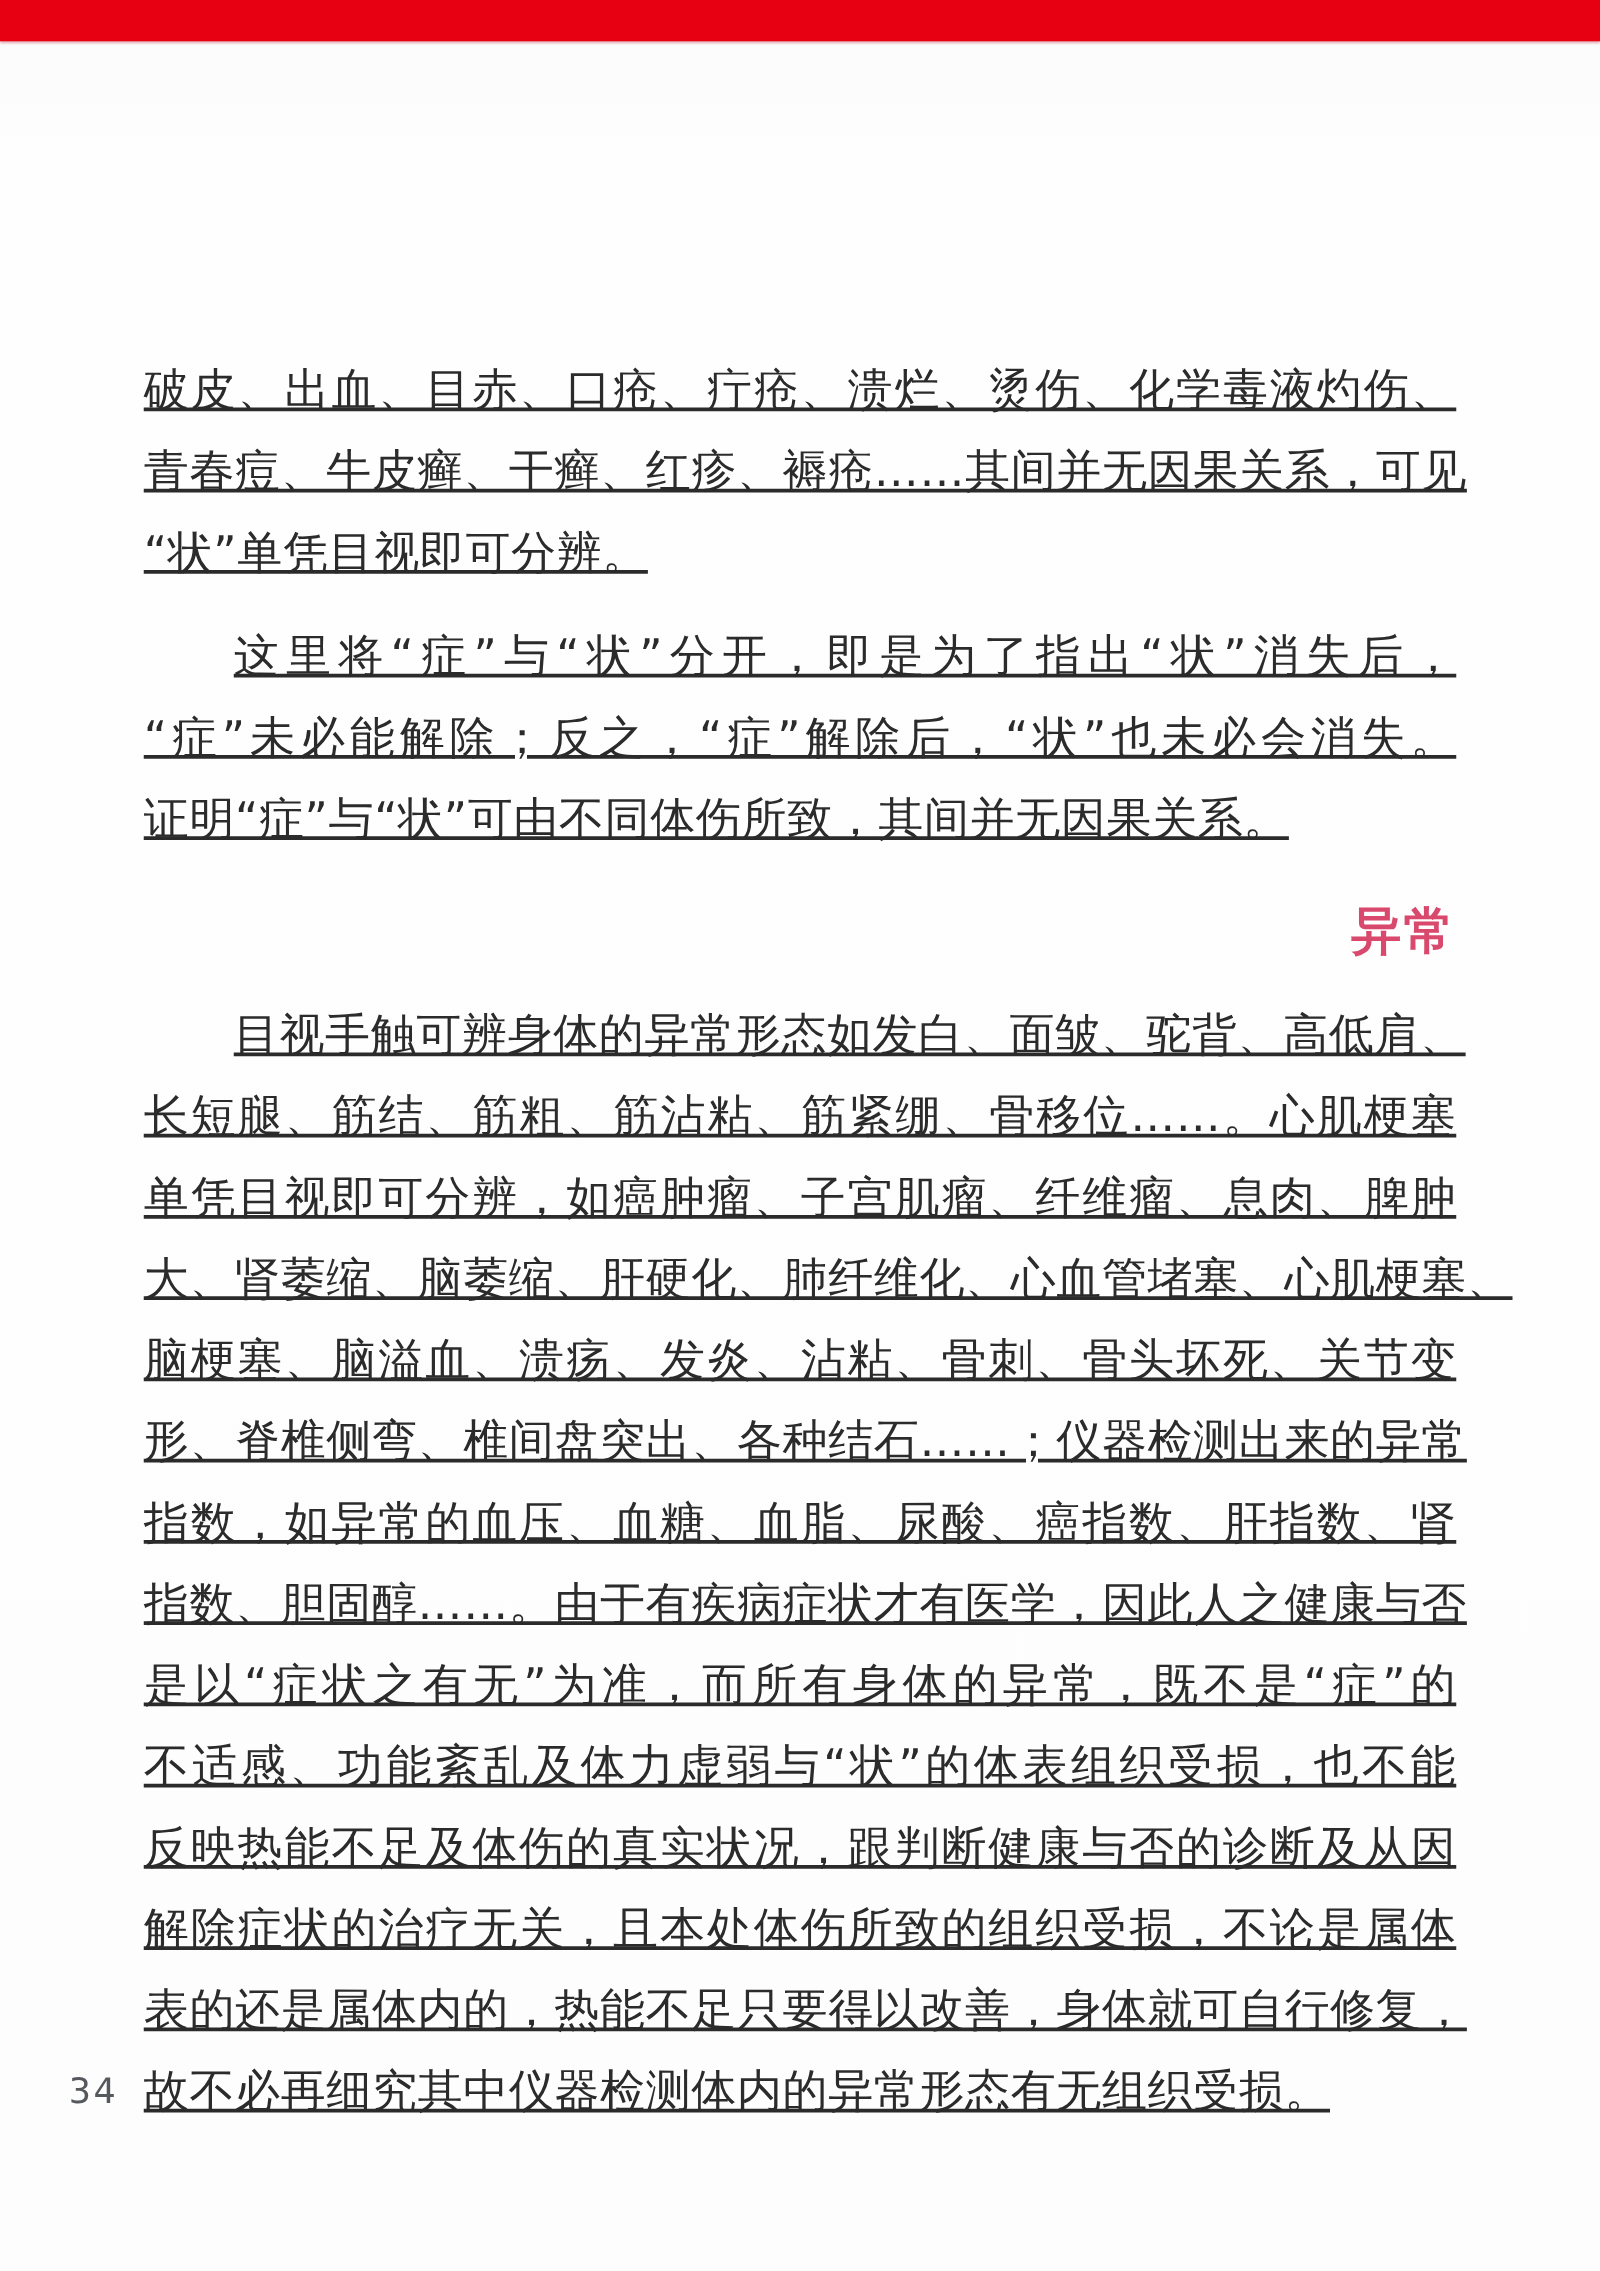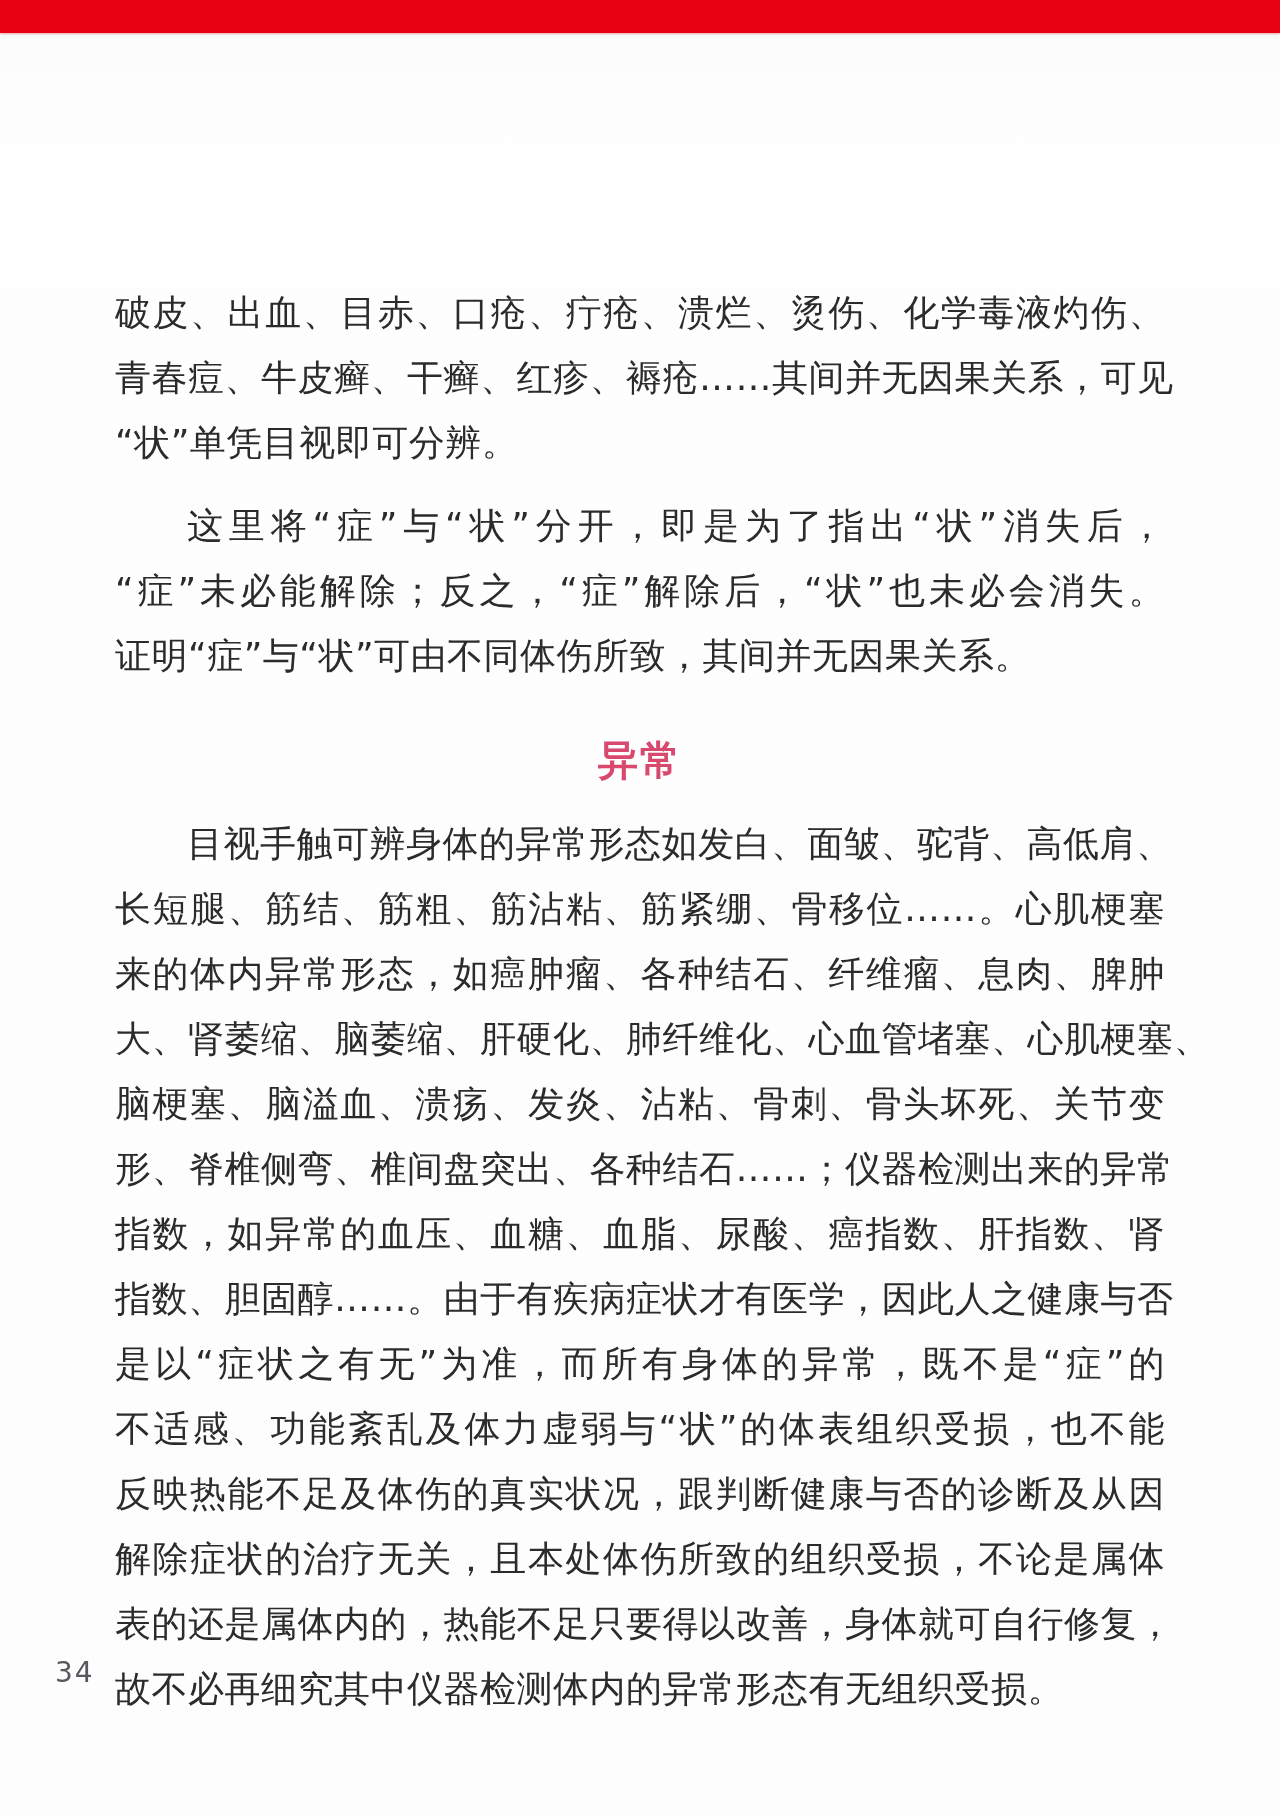--- a/index.html
+++ b/index.html
@@ -43,34 +43,35 @@
     padding: 0;
   }
   .para + .para {
     margin-top: 18px;
   }
   .line {
     text-align: justify;
     text-align-last: justify;
     text-justify: inter-character;
     white-space: nowrap;
+    text-decoration: underline;
   }
   .line.last {
     text-align-last: left;
   }
   .line.indent {
     text-indent: 2em;
   }
   .section-heading {
-    margin-top: 43px;
+    margin-top: 28px;
     margin-bottom: 22px;
     font-size: 40px;
     line-height: 58px;
     color: #d8496d;
-    text-align: center;
+    text-align: right;
     letter-spacing: 2px;
   }
   .page-number {
     position: absolute;
     left: 55px;
     top: 1656px;
     font-size: 28px;
     color: #55585c;
     letter-spacing: 2px;
   }
@@ -94,21 +95,21 @@
       <div class="line indent">这里将“症”与“状”分开，即是为了指出“状”消失后，</div>
       <div class="line">“症”未必能解除；反之，“症”解除后，“状”也未必会消失。</div>
       <div class="line last">证明“症”与“状”可由不同体伤所致，其间并无因果关系。</div>
     </div>
 
     <h2 class="section-heading">异常</h2>
 
     <div class="para">
       <div class="line indent">目视手触可辨身体的异常形态如发白、面皱、驼背、高低肩、</div>
       <div class="line">长短腿、筋结、筋粗、筋沾粘、筋紧绷、骨移位……。心肌梗塞</div>
-      <div class="line">来的体内异常形态，如癌肿瘤、各种结石、纤维瘤、息肉、脾肿</div>
+      <div class="line">单凭目视即可分辨，如癌肿瘤、子宫肌瘤、纤维瘤、息肉、脾肿</div>
       <div class="line">大、肾萎缩、脑萎缩、肝硬化、肺纤维化、心血管堵塞、心肌梗塞、</div>
       <div class="line">脑梗塞、脑溢血、溃疡、发炎、沾粘、骨刺、骨头坏死、关节变</div>
       <div class="line">形、脊椎侧弯、椎间盘突出、各种结石……；仪器检测出来的异常</div>
       <div class="line">指数，如异常的血压、血糖、血脂、尿酸、癌指数、肝指数、肾</div>
       <div class="line">指数、胆固醇……。由于有疾病症状才有医学，因此人之健康与否</div>
       <div class="line">是以“症状之有无”为准，而所有身体的异常，既不是“症”的</div>
       <div class="line">不适感、功能紊乱及体力虚弱与“状”的体表组织受损，也不能</div>
       <div class="line">反映热能不足及体伤的真实状况，跟判断健康与否的诊断及从因</div>
       <div class="line">解除症状的治疗无关，且本处体伤所致的组织受损，不论是属体</div>
       <div class="line">表的还是属体内的，热能不足只要得以改善，身体就可自行修复，</div>

